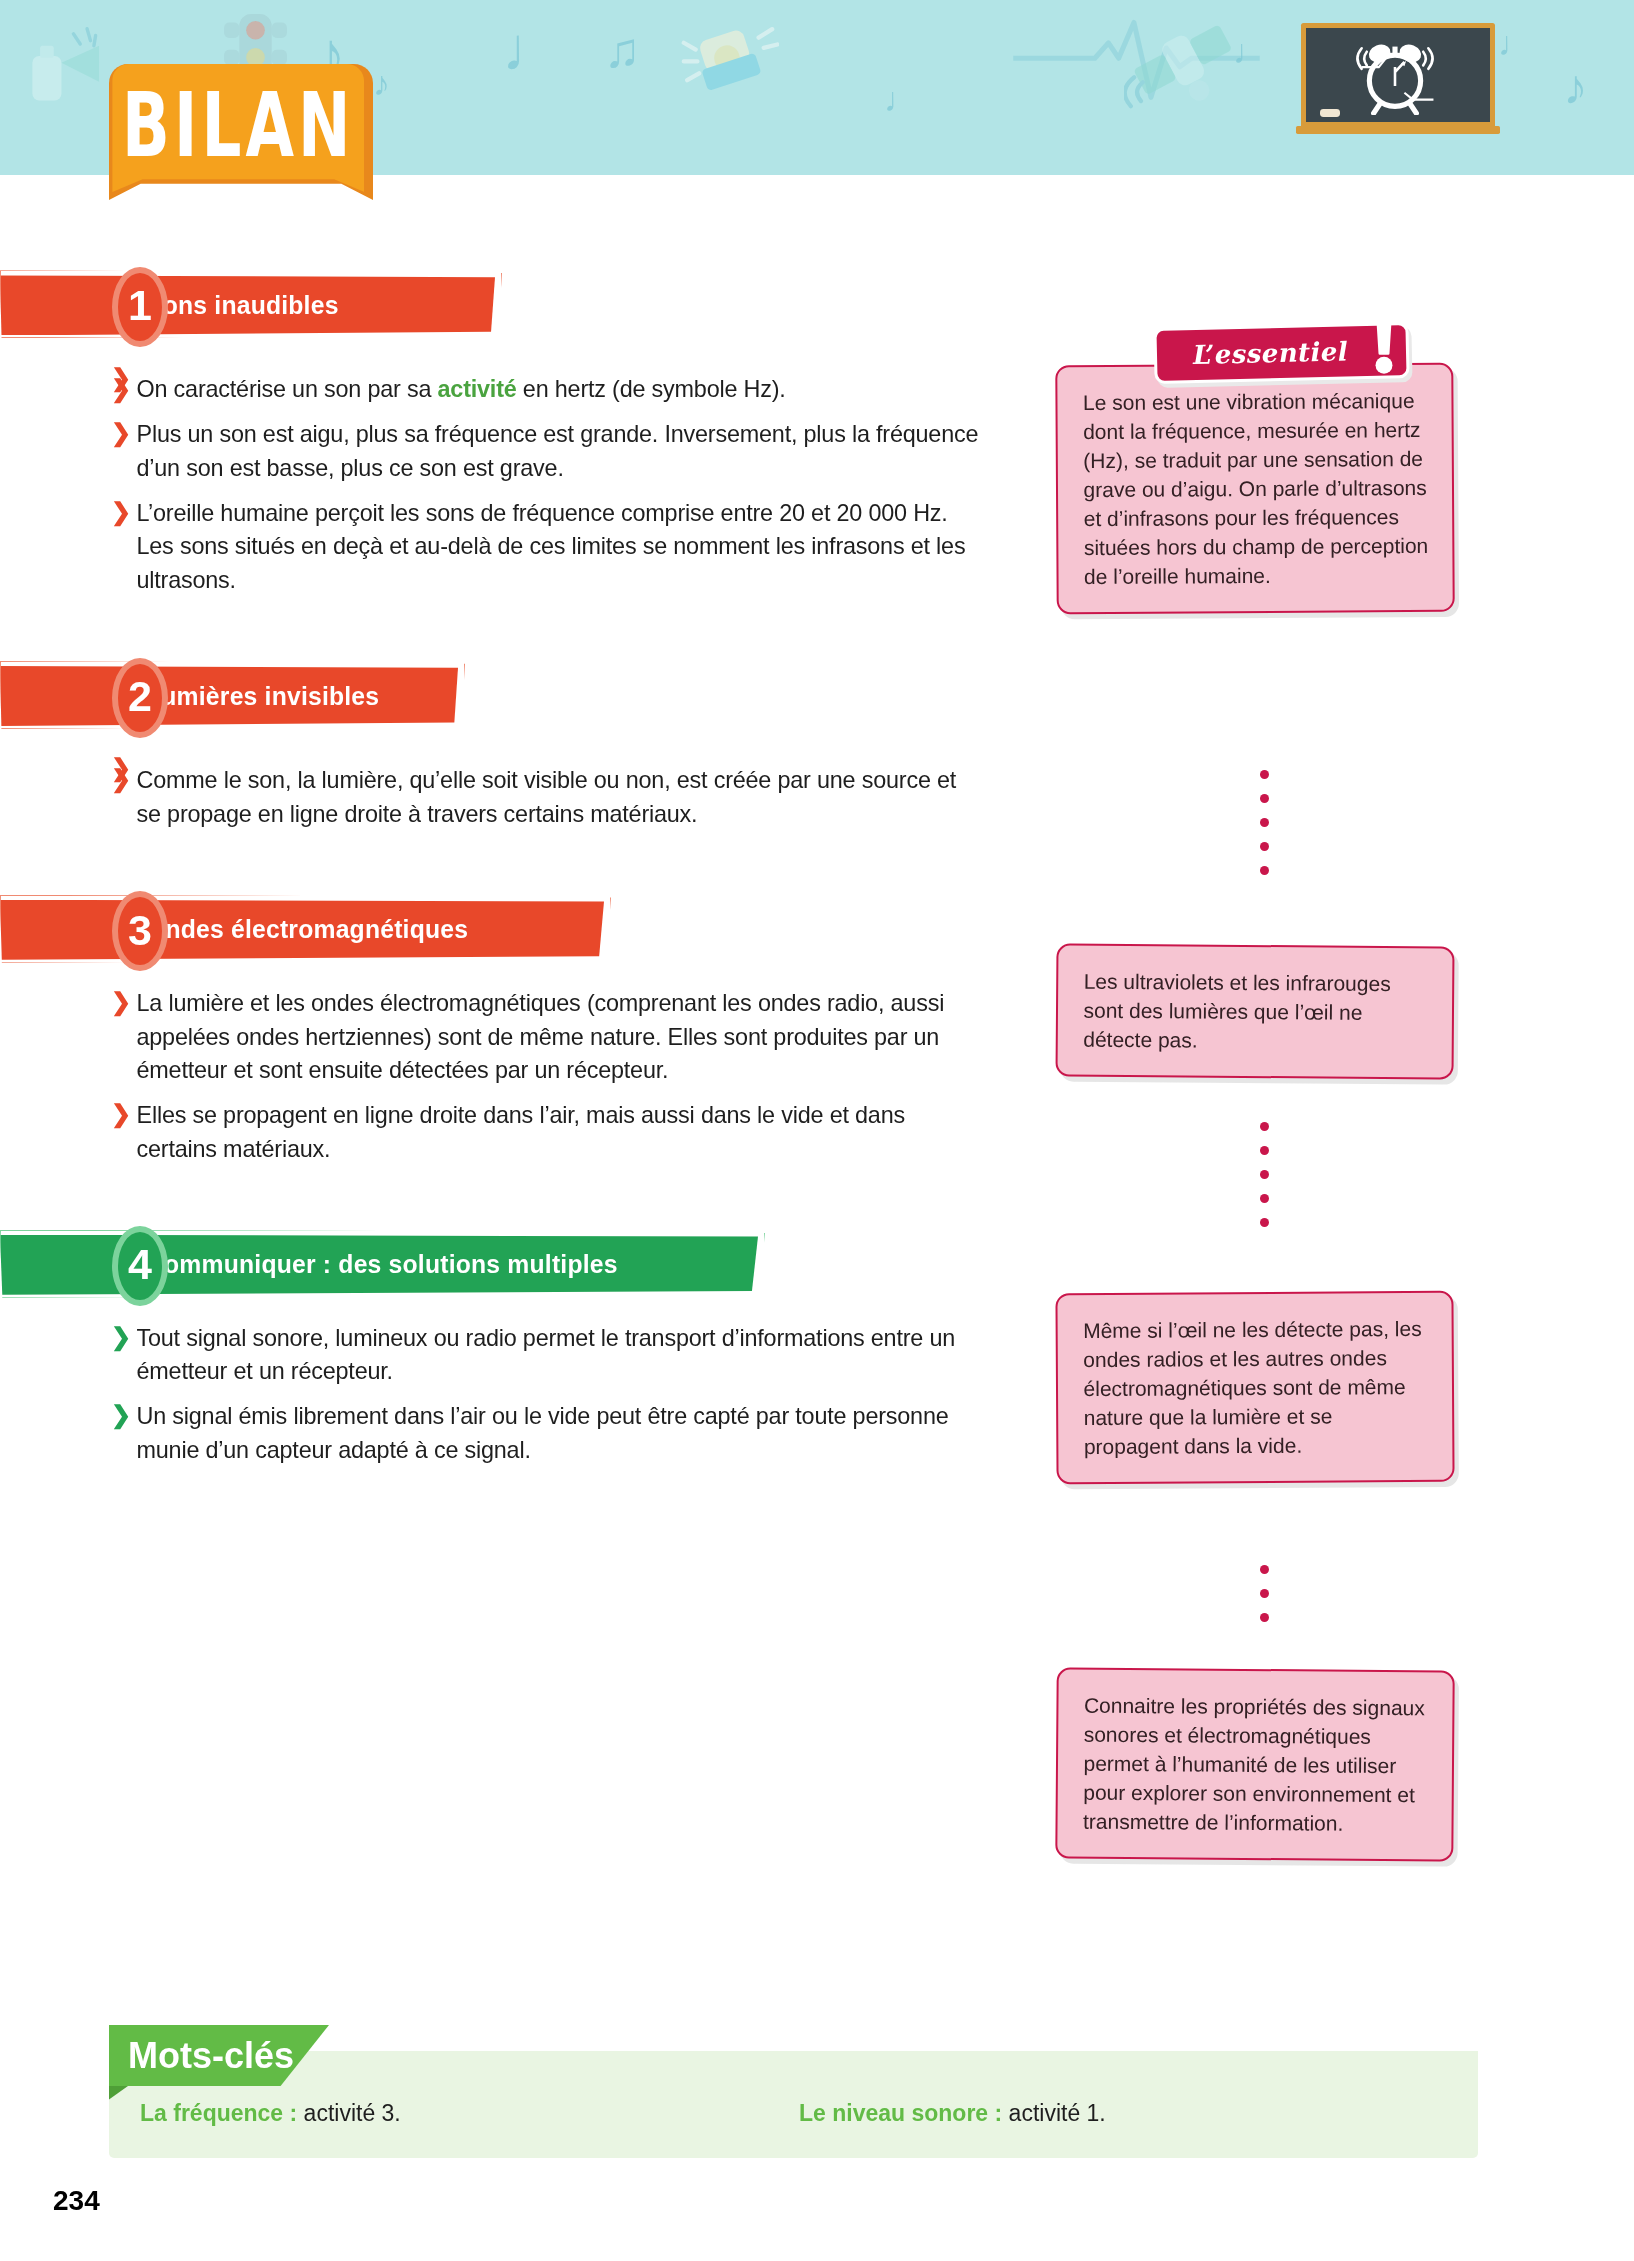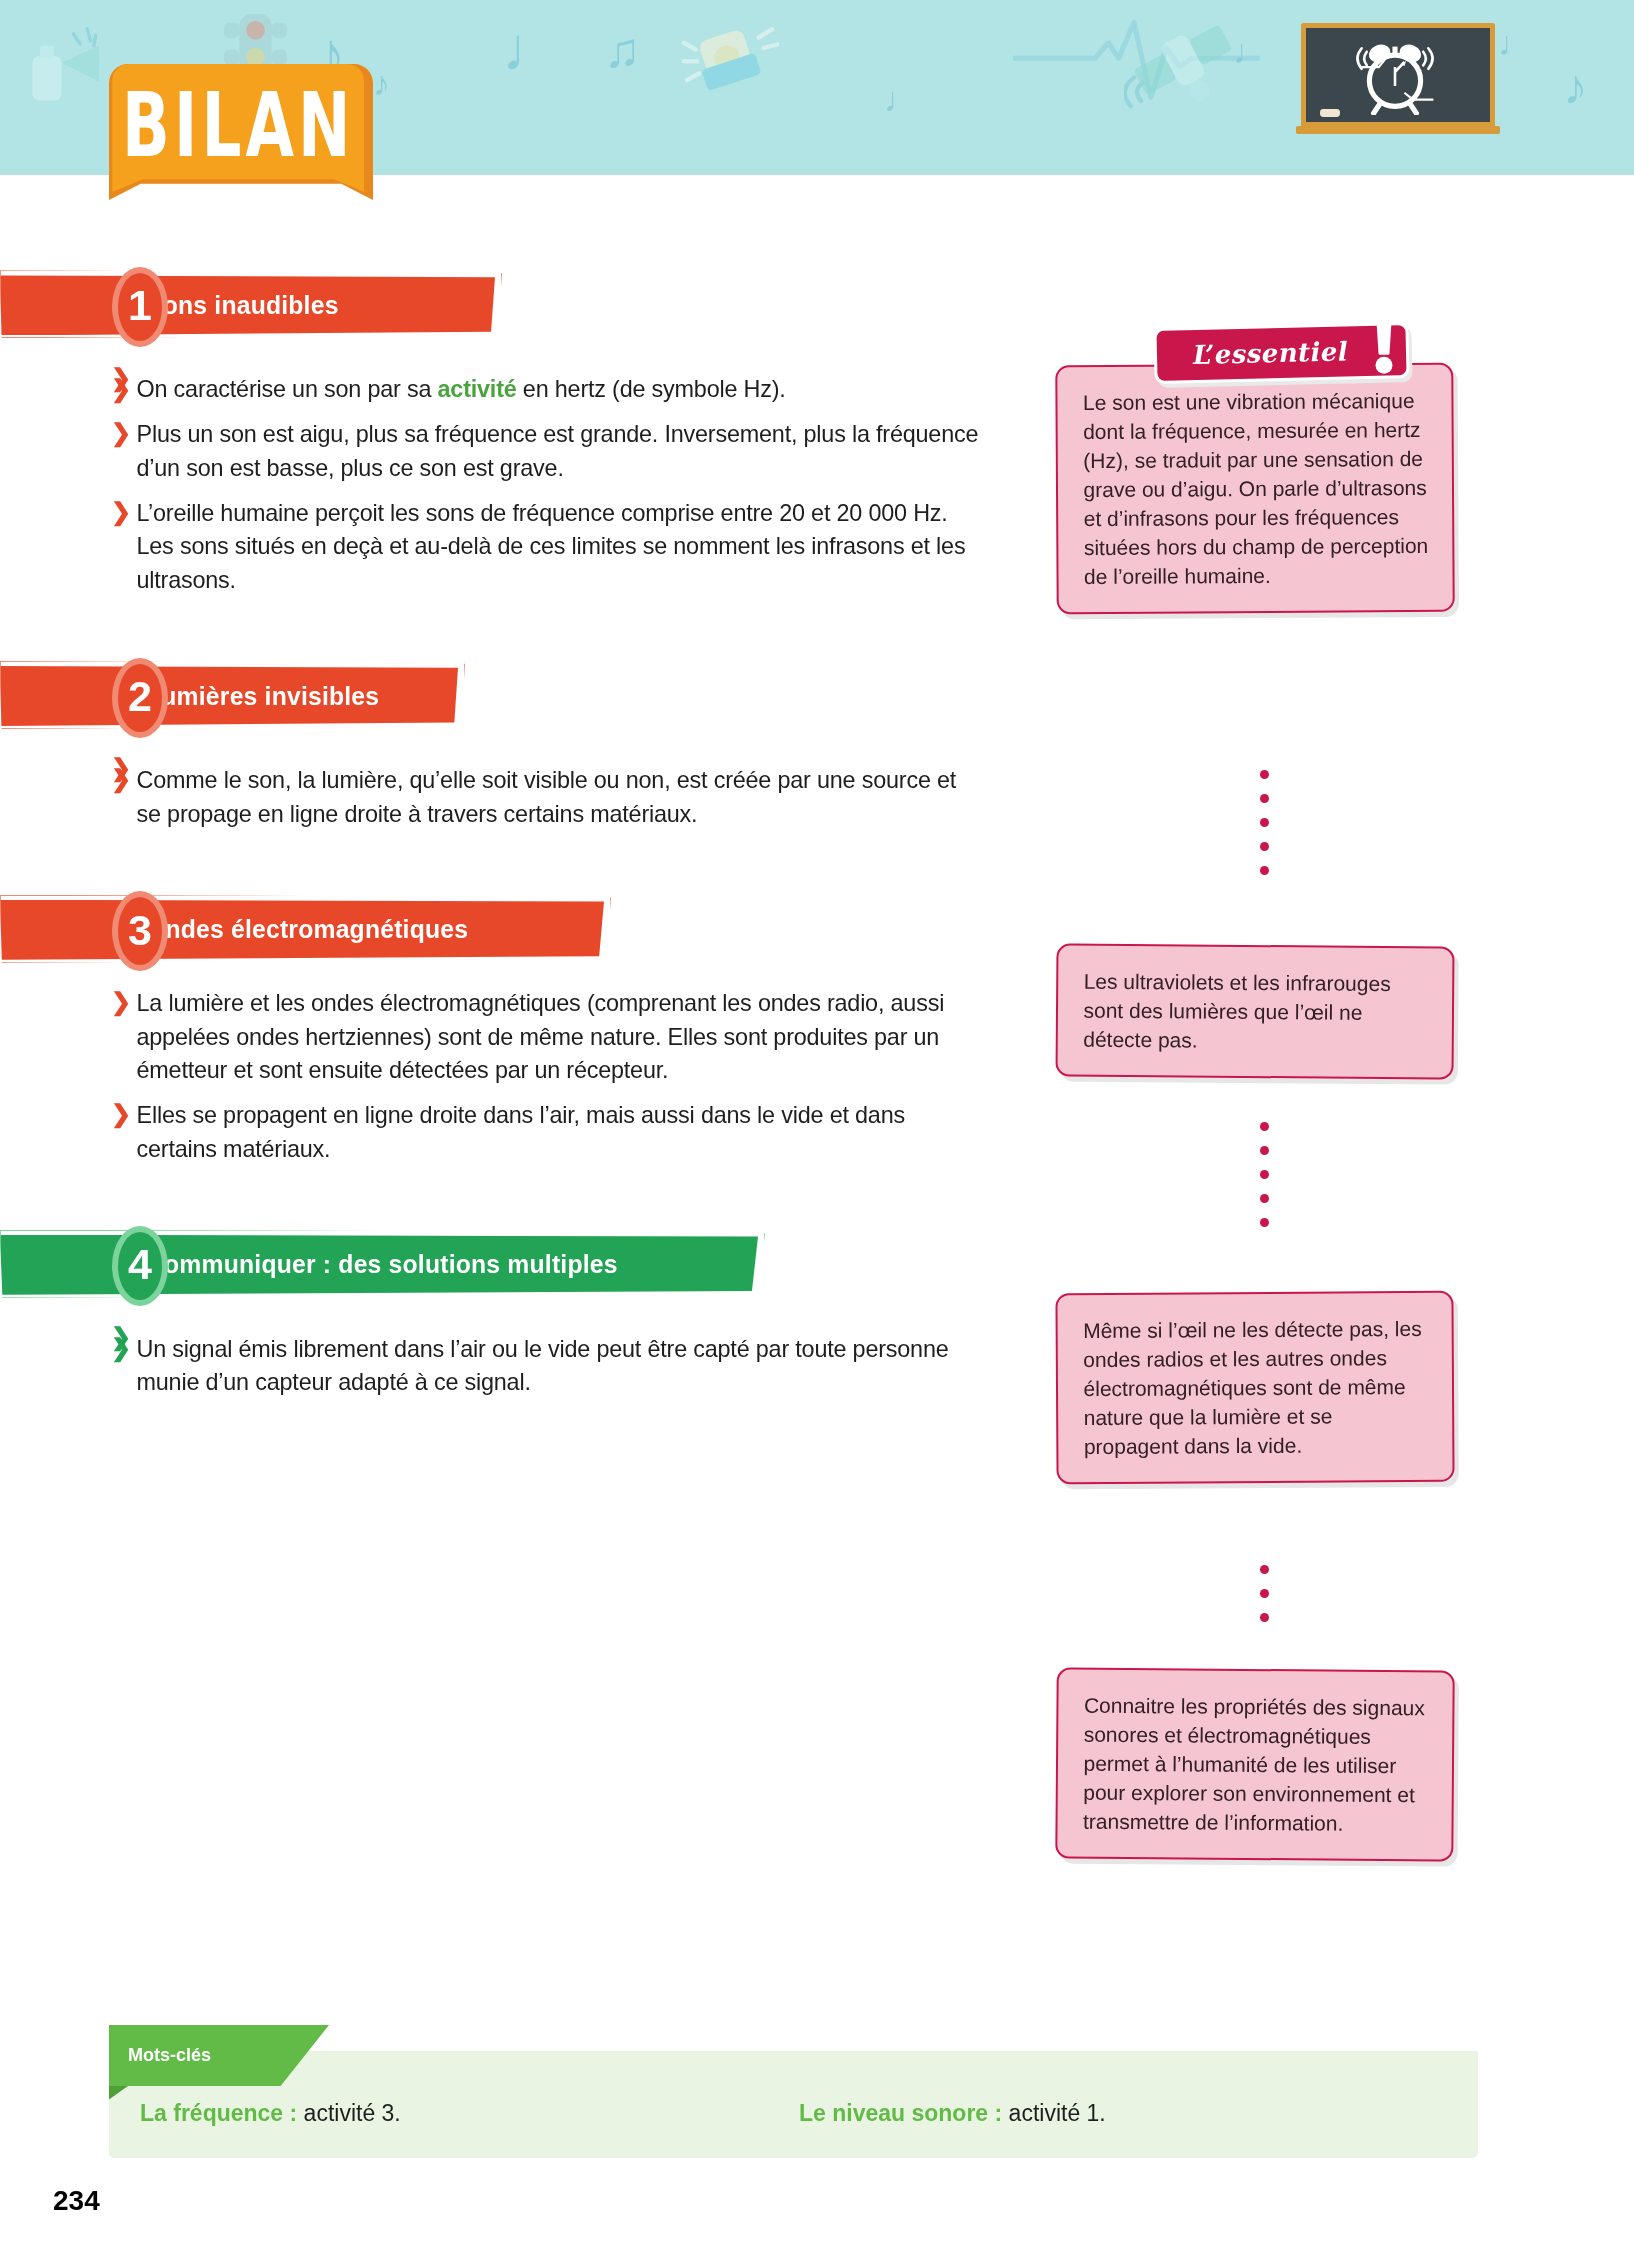--- a/index.html
+++ b/index.html
@@ -300,21 +300,21 @@
   }
   #motscles-tab-fold {
     position: absolute; left: 0; top: 61px;
     width: 19px; height: 13.6px;
     background: #4f9f37;
     clip-path: polygon(0 0, 100% 0, 0 100%);
   }
   #motscles-label {
     color: #ffffff;
     font-weight: bold;
-    font-size: 18px;
+    font-size: 36px;
     font-family: "Liberation Sans", sans-serif;
     margin-left: 19px;
   }
   .motscles-entry {
     position: absolute;
     top: 75px;
     font-size: 23px;
     font-family: "Liberation Sans", sans-serif;
     color: #1e1e1e;
     white-space: nowrap;
@@ -486,21 +486,21 @@
       <div class="sec-head">
         <div class="sec-banner green" style="left:0; width:758px;">
           <span class="sec-title">Communiquer : des solutions multiples</span>
         </div>
         <div class="sec-banner-outline green" style="left:0; width:765px;"></div>
         <div class="sec-num-badge green">
           <span class="sec-num">4</span>
         </div>
       </div>
       <div class="bullets">
-        <div class="bullet green-chev"><span class="chev">❯</span></div>
+        <div class="bullet green-chev"><span class="chev">❯</span><span>Tout signal sonore, lumineux ou radio permet le transport d’informations entre un émetteur et un récepteur.</span></div>
         <div class="bullet green-chev"><span class="chev">❯</span><span>Un signal émis librement dans l’air ou le vide peut être capté par toute personne munie d’un capteur adapté à ce signal.</span></div>
       </div>
     </div>
   </div>
 
   <div id="essentiel-tag">
     <div id="essentiel-tag-shadow"></div>
     <div id="essentiel-tag-face">
       <span id="essentiel-label">L’essentiel</span>
     </div>

